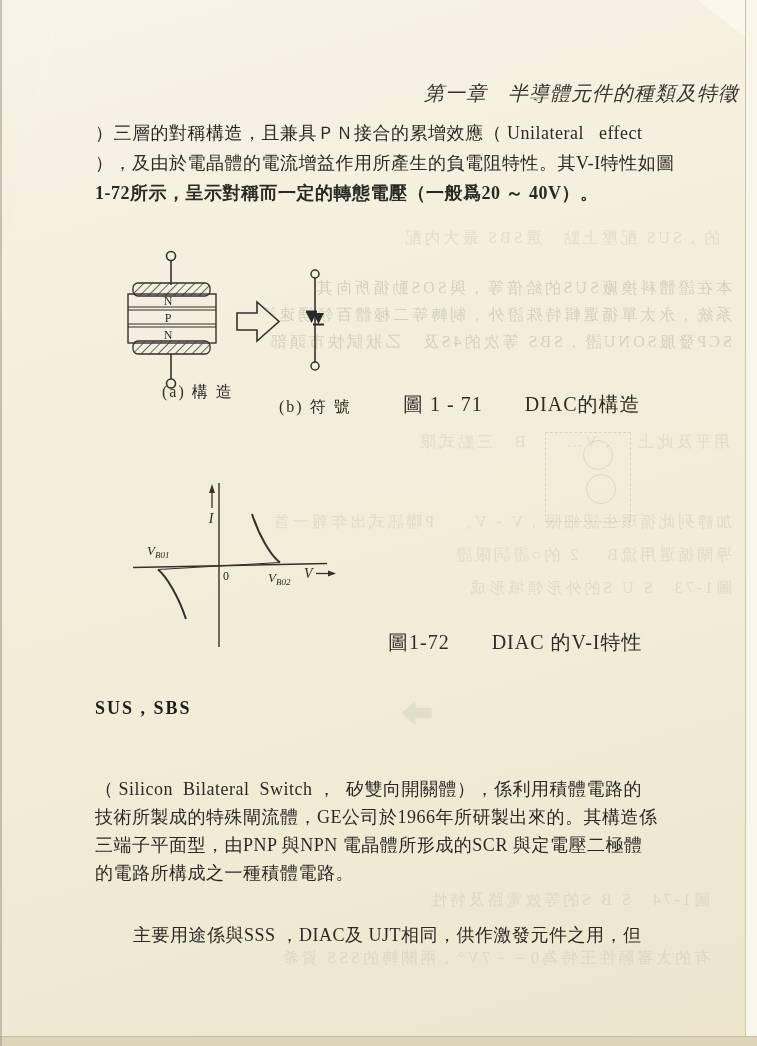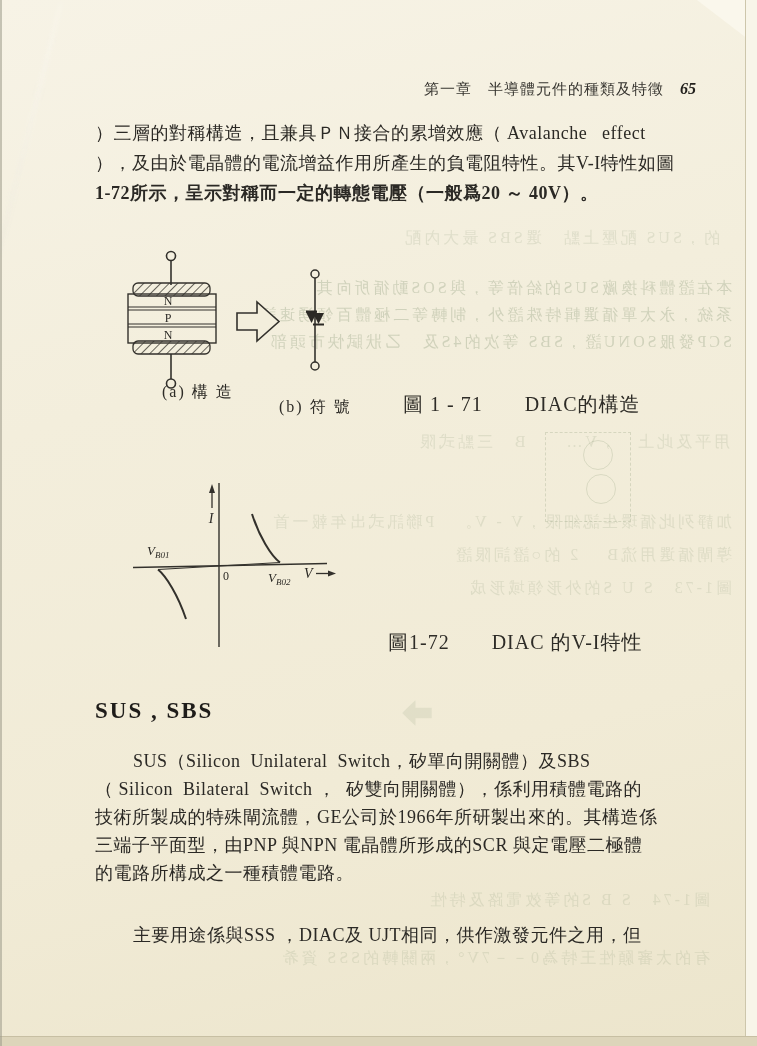--- a/index.html
+++ b/index.html
@@ -16,31 +16,31 @@
   .edge-right{position:absolute;right:0;top:0;width:11px;height:100%;background:#f8f5e9;border-left:1px solid #cdc6ab;}
   .edge-bottom{position:absolute;left:0;bottom:0;width:100%;height:9px;background:#ddd5ba;border-top:1px solid #c7bfa3;}
   .corner-cut{position:absolute;right:0;top:0;width:60px;height:46px;
     background:#faf7ec;clip-path:polygon(100% 0,0 0,100% 100%);border-bottom:0;}
   .crease{position:absolute;left:60px;top:0;width:3px;height:420px;
     background:linear-gradient(to bottom,rgba(255,255,255,.5),rgba(190,182,156,.25));
     transform:rotate(14deg);transform-origin:top left;border-radius:50%;filter:blur(2px);}
 
   
   .hdr{position:absolute;left:424px;top:80px;display:flex;align-items:baseline;white-space:pre;}
-  .hdr .t{font-size:15px;letter-spacing:1px;color:#35332e;}
+  .hdr .t{font-size:20px;letter-spacing:1px;color:#35332e;font-style:italic;}
   .hdr .pn{font-size:16px;font-weight:bold;font-style:italic;margin-left:16px;color:#23211d;}
 
   .bodyline{position:absolute;left:95px;width:618px;font-size:18px;line-height:22px;
     letter-spacing:.5px;white-space:pre;color:#2b2925;}
   .indent{padding-left:38px;}
 
   .figlabel{position:absolute;font-size:16px;letter-spacing:2px;white-space:pre;color:#2e2c27;}
   .figcaption{position:absolute;font-size:20px;letter-spacing:1px;white-space:pre;color:#2e2c27;}
 
-  .heading{position:absolute;left:95px;top:698px;font-size:23px;font-weight:bold;
+  .heading{position:absolute;left:95px;top:698px;font-size:18px;font-weight:bold;
     letter-spacing:2px;color:#1f1d1a;white-space:pre;text-align:right;}
 
   svg{position:absolute;overflow:visible;}
   .stroke{stroke:#33312c;fill:none;}
   .lbl{font-family:"Liberation Serif","DejaVu Serif",serif;fill:#2b2925;}
 
   
   .bleed{position:absolute;transform:scaleX(-1);color:rgba(128,146,112,.30);
     font-size:16px;letter-spacing:3px;white-space:pre;filter:blur(.6px);pointer-events:none;}
   .bleed.weak{color:rgba(132,148,118,.18);}
@@ -70,21 +70,21 @@
   <div class="bleed-shape bleed-dash" style="left:545px;top:432px;width:84px;height:88px;"></div>
   <div class="bleed-shape bleed-circle" style="left:583px;top:440px;width:28px;height:28px;"></div>
   <div class="bleed-shape bleed-circle" style="left:586px;top:474px;width:28px;height:28px;"></div>
   <div class="bleed-arrow" style="left:402px;top:700px;"></div>
 
   <div class="hdr">
     <span class="t">第一章　半導體元件的種類及特徵</span>
     <span class="pn">65</span>
   </div>
 
-  <div class="bodyline" style="top:122px;">）三層的對稱構造，且兼具ＰＮ接合的累增效應（ Avalanche   effect</div>
+  <div class="bodyline" style="top:122px;">）三層的對稱構造，且兼具ＰＮ接合的累增效應（ Unilateral   effect</div>
   <div class="bodyline" style="top:152px;">），及由於電晶體的電流增益作用所產生的負電阻特性。其V-I特性如圖</div>
   <div class="bodyline" style="top:182px;font-weight:bold;">1-72所示，呈示對稱而一定的轉態電壓（一般爲20 ～ 40V）。</div>
 
   <svg style="left:105px;top:245px;" width="320" height="150" viewBox="0 0 320 150">
     <defs>
       <pattern id="hatch" width="6" height="6" patternUnits="userSpaceOnUse" patternTransform="rotate(45)">
         <line x1="0" y1="0" x2="0" y2="6" stroke="#43413a" stroke-width="1.6"></line>
       </pattern>
     </defs>
 
@@ -144,21 +144,20 @@
     <g>
       <line class="stroke" x1="33" y1="91.5" x2="155" y2="84.5" stroke-width="1"></line>
       <path class="stroke" d="M155,84.5 C146,78 134,58 127,36" stroke-width="2"></path>
       <path class="stroke" d="M33,91.5 C41,98 53,117 61,141" stroke-width="2"></path>
     </g>
   </svg>
   <div class="figcaption" style="left:388px;top:629px;">圖1-72　　DIAC 的V-I特性</div>
 
   <div class="heading">SUS , SBS</div>
 
-  <div class="bodyline indent" style="top:750px;">SUS（Silicon  Unilateral  Switch，矽單向開關體）及SBS</div>
   <div class="bodyline" style="top:778px;">（ Silicon  Bilateral  Switch ，  矽雙向開關體），係利用積體電路的</div>
   <div class="bodyline" style="top:806px;">技術所製成的特殊閘流體，GE公司於1966年所研製出來的。其構造係</div>
   <div class="bodyline" style="top:834px;">三端子平面型，由PNP 與NPN 電晶體所形成的SCR 與定電壓二極體</div>
   <div class="bodyline" style="top:862px;">的電路所構成之一種積體電路。</div>
 
   <div class="bodyline indent" style="top:924px;">主要用途係與SSS ，DIAC及 UJT相同，供作激發元件之用，但</div>
 
   <div class="crease"></div>
   <div class="corner-cut"></div>
   <div class="edge-right"></div>

